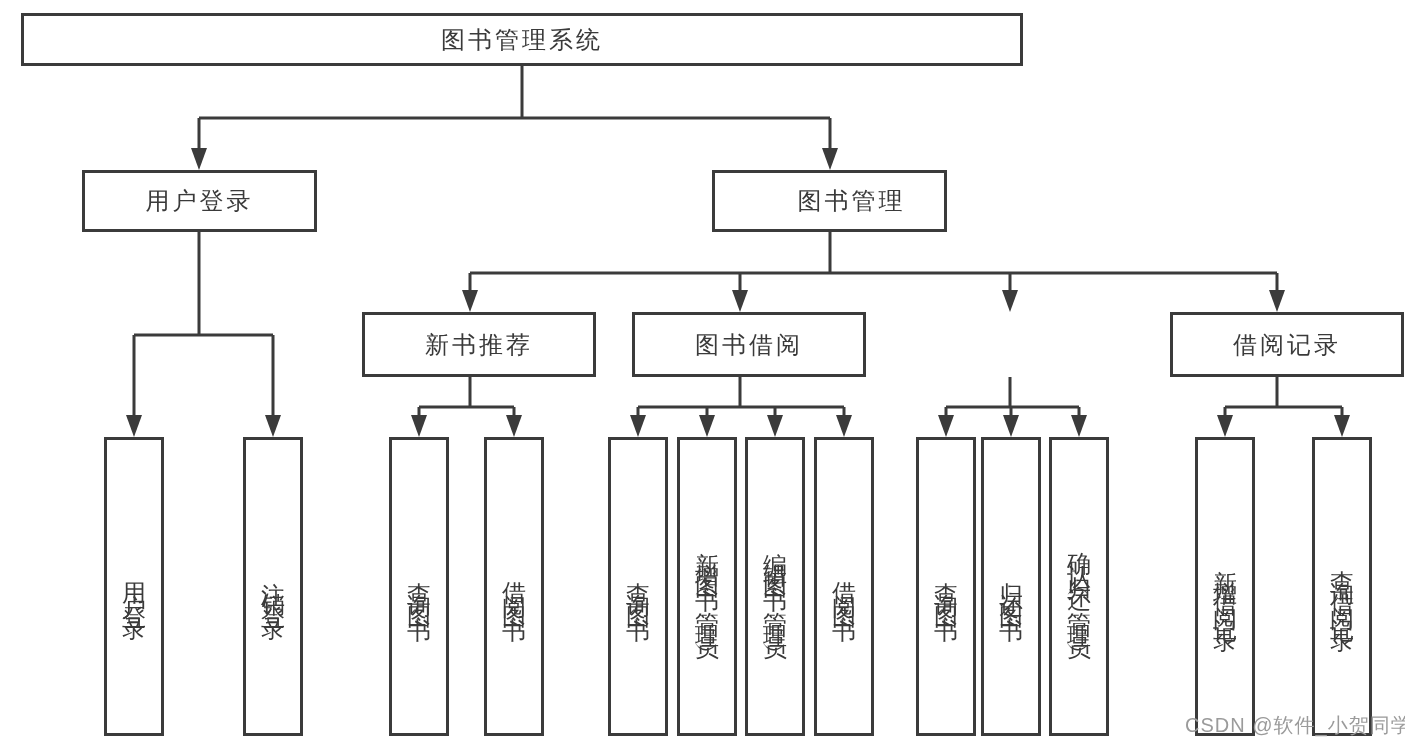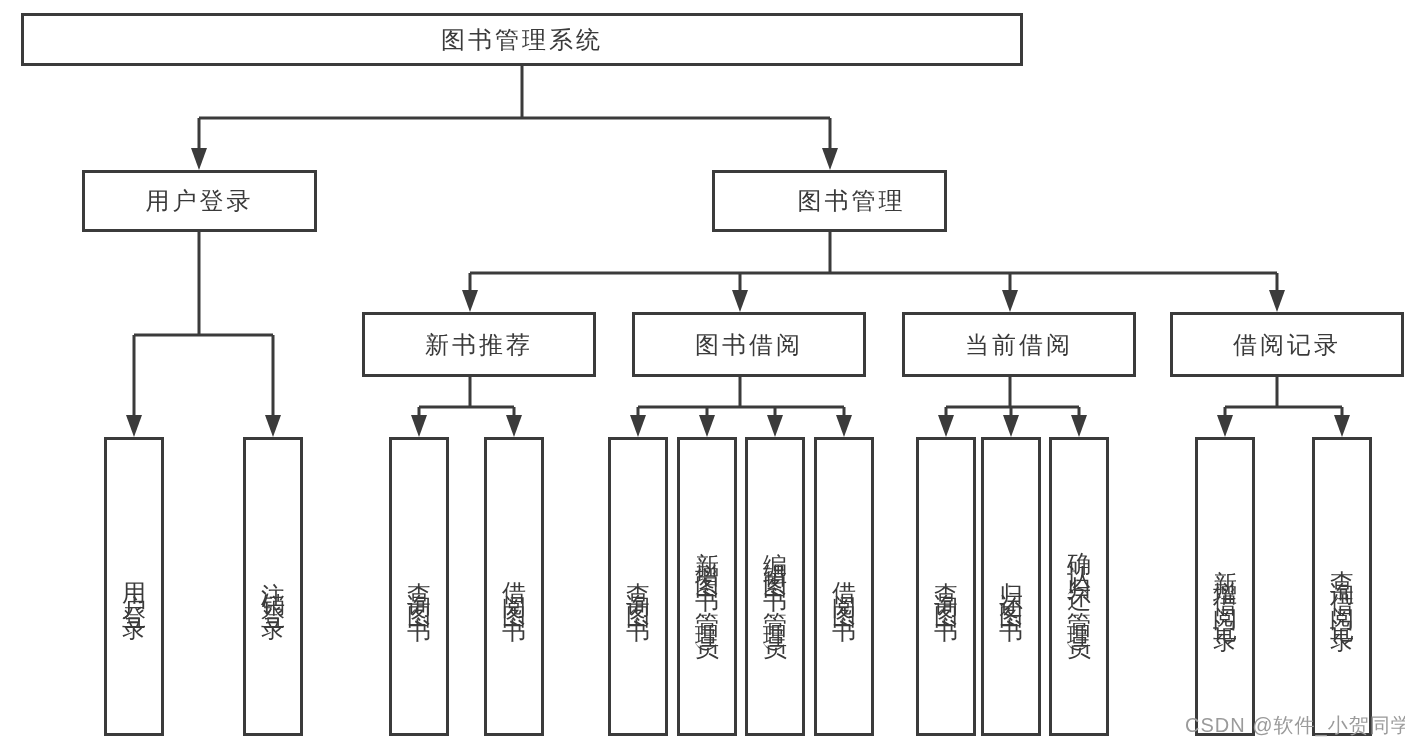--- a/index.html
+++ b/index.html
@@ -104,23 +104,20 @@
   <div class="box l2-box" style="left:712px;padding-left:44px;">
     <span class="h-label">图书管理</span>
   </div>
 
   <div class="box l3-box" style="left:362px;">
     <span class="h-label">新书推荐</span>
   </div>
   <div class="box l3-box" style="left:632px;justify-content:center;">
     <span class="h-label">图书借阅</span>
   </div>
-  <div class="box l3-box" style="left:902px;">
-    <span class="h-label">当前借阅</span>
-  </div>
   <div class="box l3-box" style="left:1170px;">
     <span class="h-label">借阅记录</span>
   </div>
 
   <div class="box leaf-box" style="left:104px;">
     <span class="v-label">用户登录</span>
   </div>
   <div class="box leaf-box" style="left:243px;">
     <span class="v-label">注销登录</span>
   </div>

